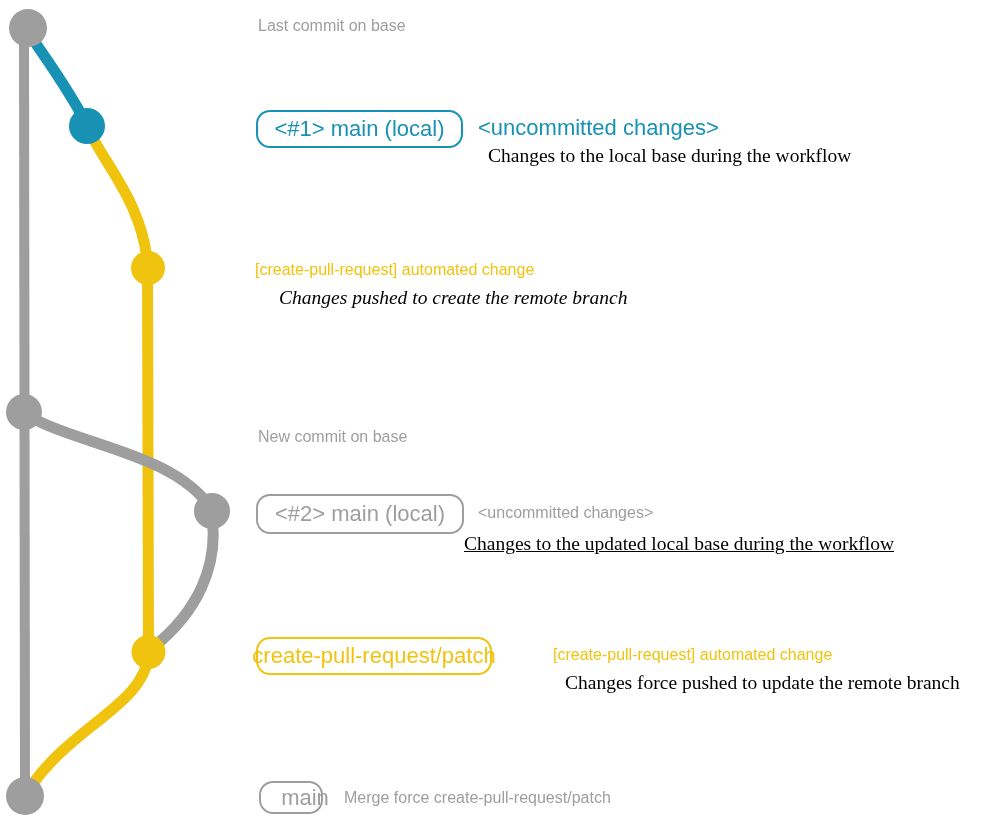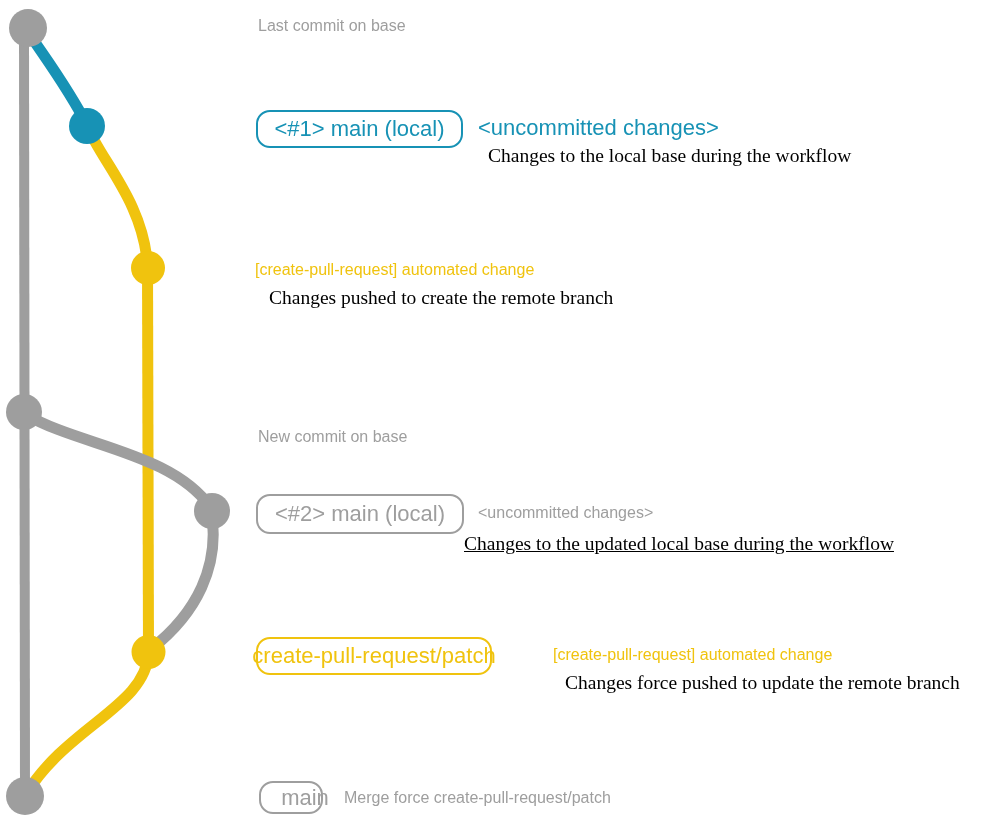--- a/index.html
+++ b/index.html
@@ -85,21 +85,21 @@
     <circle cx="25" cy="796" r="19" class="fill-gray"></circle>
   </svg>
 
   <div class="abs heading-gray" style="left:258px; top:13px;">Last commit on base</div>
 
   <div class="abs branch-label label-teal" style="left:256px; top:110px; width:207px; height:38px;">&lt;#1&gt; main (local)</div>
   <div class="abs heading-teal" style="left:478px; top:115px;">&lt;uncommitted changes&gt;</div>
   <div class="abs desc" style="left:488px; top:145px;">Changes to the local base during the workflow</div>
 
   <div class="abs heading-yellow" style="left:255px; top:257px;">[create-pull-request] automated change</div>
-  <div class="abs desc" style="left:269px; top:287px;">Changes pushed to create the remote branch</div>
+  <div class="abs desc" style="left:279px; top:287px;font-style:italic;">Changes pushed to create the remote branch</div>
 
   <div class="abs heading-gray" style="left:258px; top:424px;">New commit on base</div>
 
   <div class="abs branch-label label-gray" style="left:256px; top:494px; width:208px; height:40px;">&lt;#2&gt; main (local)</div>
   <div class="abs heading-gray" style="left:478px; top:500px;">&lt;uncommitted changes&gt;</div>
   <div class="abs desc" style="left:464px; top:533px;text-decoration:underline;">Changes to the updated local base during the workflow</div>
 
   <div class="abs branch-label label-yellow" style="left:256px; top:637px; width:236px; height:38px;">create-pull-request/patch</div>
   <div class="abs heading-yellow" style="left:553px; top:642px;">[create-pull-request] automated change</div>
   <div class="abs desc" style="left:565px; top:672px;">Changes force pushed to update the remote branch</div>

